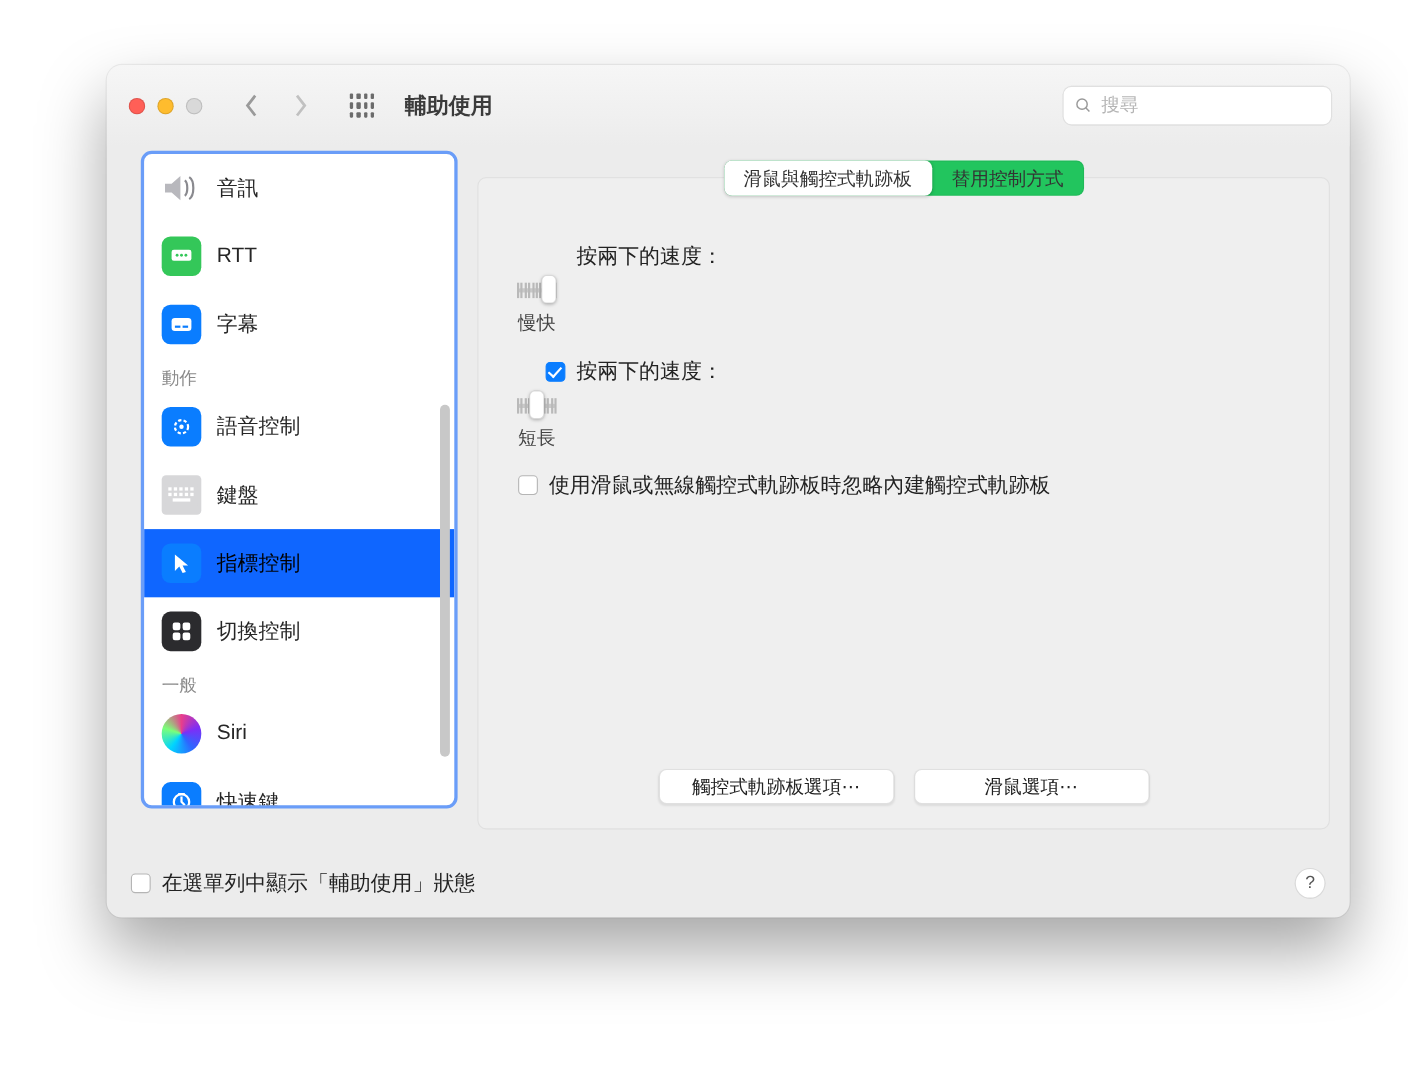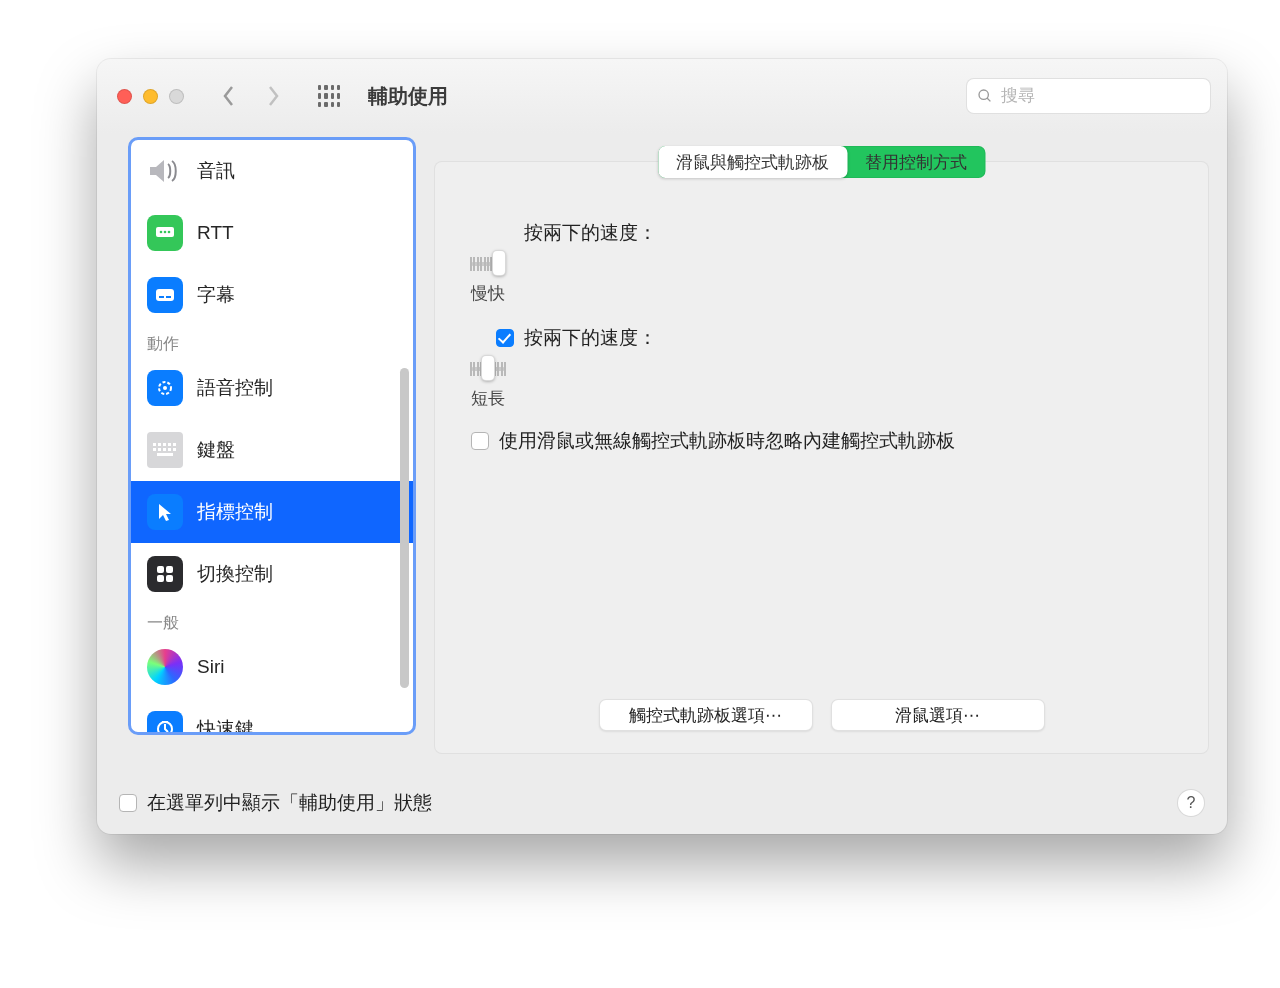--- a/index.html
+++ b/index.html
@@ -58,21 +58,21 @@
   .sidebar-wrap{
     width:288px; height:598px; margin-top:4px;
     border:3px solid #6a9df8; border-radius:10px;
     background:#fff; overflow:hidden; position:relative;
   }
   .sidebar{ width:100%; height:100%; overflow:hidden;}
   .sidebar .item{
     display:flex; align-items:center; gap:14px;
     height:62px; padding:0 16px; font-size:19px; color:#262626;
   }
-  .sidebar .item.selected{ background:#0f66ff; color:#ffffff;}
+  .sidebar .item.selected{ background:#0f66ff; color:#000000;}
   .sidebar .section{ padding:8px 16px 2px 16px; font-size:16px; color:#8a8a8a;}
   .sidebar .icon{
     width:36px; height:36px; border-radius:8px; display:flex;align-items:center;justify-content:center;
     flex-shrink:0;
   }
   .ic-blue{background:#0a7dff;color:#fff;}
   .ic-green{background:#34c759;color:#fff;}
   .ic-grey{background:#d7d7d9;color:#555;}
   .ic-dark{background:#2b2b2e;color:#fff;}
   .ic-siri{background:conic-gradient(#e83e8c,#7b2ff7,#2d67ff,#00d4ff,#7bff7a,#e83e8c);}

